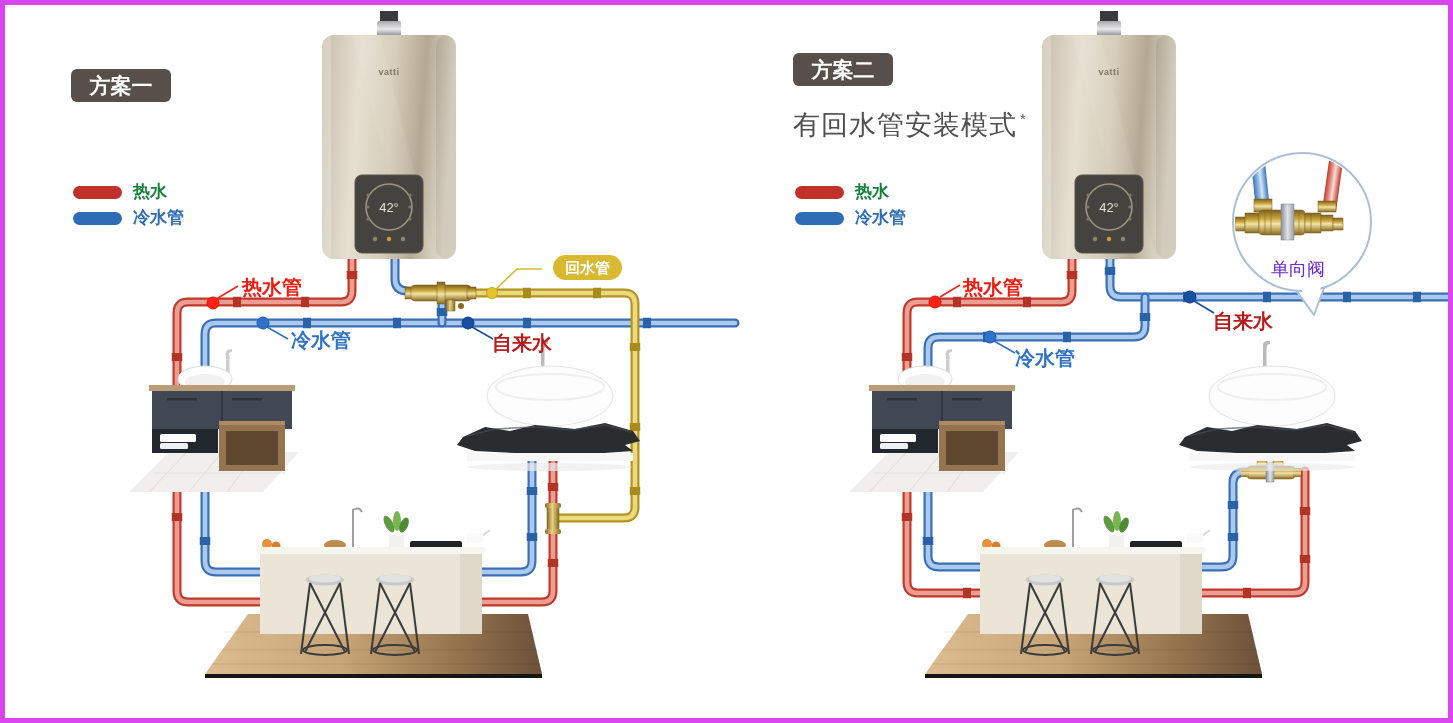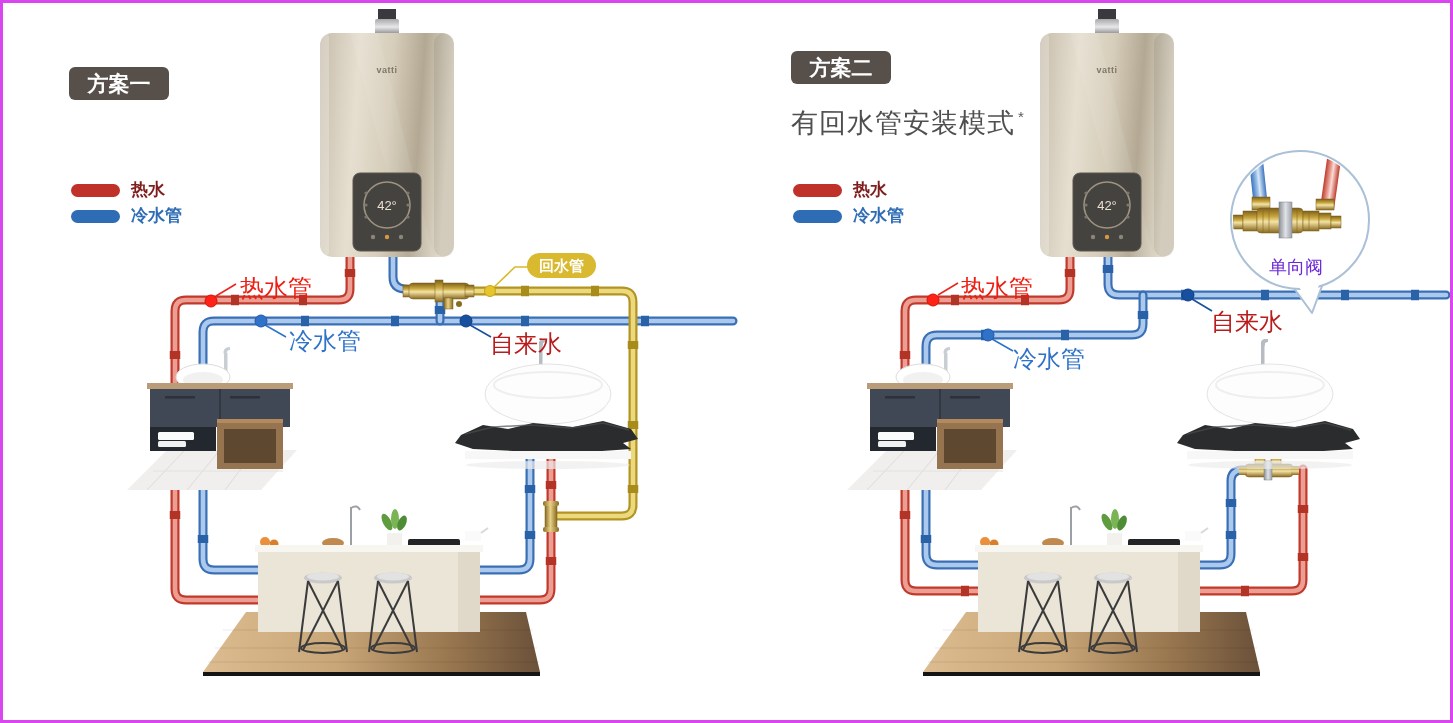--- a/index.html
+++ b/index.html
@@ -1,39 +1,39 @@
 <!DOCTYPE html>
 <html><head>
 <meta charset="utf-8">
 <style>
   html,body{margin:0;padding:0;background:#fff;font-family:"Liberation Sans",sans-serif;}
-  #screen{position:relative;width:1453px;height:723px;background:#fff;border:3px solid #d946ef;
+  #screen{position:relative;width:1453px;height:723px;background:#fff;border:5px solid #d946ef;
           box-sizing:border-box;overflow:hidden;}
   #scene{position:absolute;left:0;top:0;font-family:"Liberation Sans",sans-serif;}
 
   
   .po-hot {fill:none;stroke:#c0392b;stroke-width:9;stroke-linecap:round}
   .pi-hot {fill:none;stroke:#ec9e92;stroke-width:4.6;stroke-linecap:round}
   .po-cold{fill:none;stroke:#3a6fb5;stroke-width:9;stroke-linecap:round}
   .pi-cold{fill:none;stroke:#aac9ed;stroke-width:4.6;stroke-linecap:round}
   .po-ret {fill:none;stroke:#b29422;stroke-width:9;stroke-linecap:round}
   .pi-ret {fill:none;stroke:#ecd87d;stroke-width:4.6;stroke-linecap:round}
   .leader{fill:none;stroke-width:1.6}
 
   
   .badge{position:absolute;width:100px;height:33px;line-height:33px;text-align:center;
          background:#57504a;color:#fff;font-size:21px;font-weight:bold;border-radius:6px;}
   .subtitle{position:absolute;font-size:27px;color:#4f4f4f;letter-spacing:1px;white-space:nowrap;}
   .subtitle sup{font-size:15px;color:#5a5a5a;margin-left:3px;}
   .legend-row{position:absolute;display:flex;align-items:center;gap:11px;height:14px;}
   .swatch{display:inline-block;width:49px;height:13px;border-radius:7px;}
   .legend-text{font-size:17px;font-weight:600;line-height:14px;}
-  .legend-text.hot{color:#7f1d1d}
+  .legend-text.hot{color:#15803d}
   .legend-text.cold{color:#2e6cb5}
-  .plabel{position:absolute;font-size:24px;font-weight:normal;white-space:nowrap;}
+  .plabel{position:absolute;font-size:20px;font-weight:bold;white-space:nowrap;}
   .plabel.hot{color:#ef1c11}
   .plabel.cold{color:#2f72c8}
   .plabel.tap{color:#b91c1c}
   .plabel.valve{font-weight:500;color:#6d28d9;font-size:18px;}
   .ybadge{position:absolute;background:#d8b930;color:#fff;font-size:15px;font-weight:bold;
           padding:4px 12px;border-radius:13px;line-height:17px;}
 </style>
 </head>
 <body>
 
@@ -388,21 +388,21 @@
   <span class="swatch" style="background: rgb(191, 49, 41);"></span>
   <span class="legend-text hot">热水</span>
 </div>
 <div class="legend-row" style="left:68px;top:206px">
   <span class="swatch" style="background: rgb(46, 108, 181);"></span>
   <span class="legend-text cold">冷水管</span>
 </div>
 <div class="plabel hot" style="left:237px;top:269px">热水管</div>
 <div class="plabel cold" style="left:286px;top:322px">冷水管</div>
 <div class="plabel tap" style="left:487px;top:325px">自来水</div>
-<div class="ybadge" style="left:524px;top:250px">回水管</div>
+<div class="ybadge" style="left:548px;top:250px">回水管</div>
 
 <div class="badge" style="left:788px;top:48px">方案二</div>
 <div class="subtitle" style="left:788px;top:102px">
   <span>有回水管安装模式</span><sup>*</sup>
 </div>
 <div class="legend-row" style="left:790px;top:180px">
   <span class="swatch" style="background: rgb(191, 49, 41);"></span>
   <span class="legend-text hot">热水</span>
 </div>
 <div class="legend-row" style="left:790px;top:206px">

